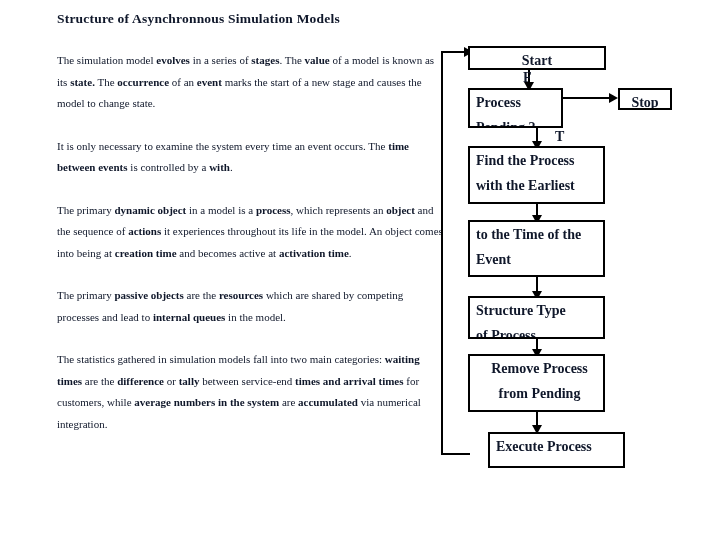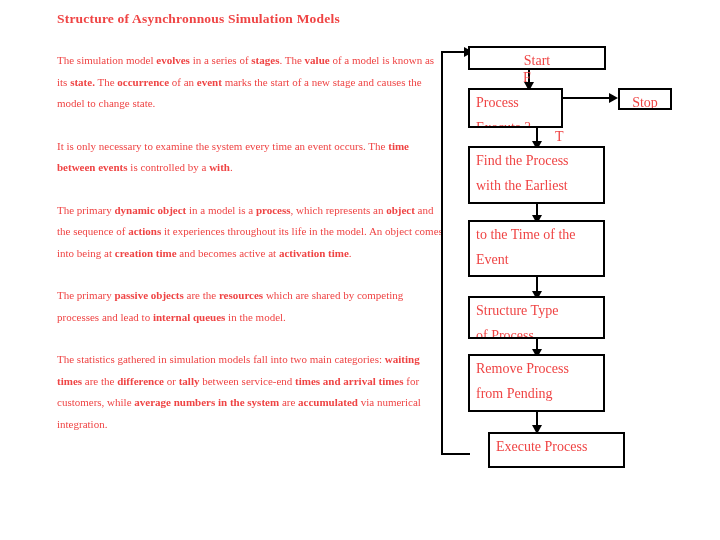--- a/index.html
+++ b/index.html
@@ -7,21 +7,21 @@
     padding: 0;
     background: #ffffff;
   }
   #page {
     position: relative;
     width: 720px;
     height: 540px;
     background: #ffffff;
     overflow: hidden;
     font-family: "Liberation Serif", "DejaVu Serif", serif;
-    color: #ef4444;
+    color: #0f172a;
   }
 
   
   #title {
     position: absolute;
     left: 57px;
     top: 11px;
     font-size: 13.5px;
     font-weight: bold;
     letter-spacing: 0.2px;
@@ -43,20 +43,21 @@
   .para:last-child { margin-bottom: 0; }
   .para b { font-weight: bold; }
 
   
   #flowchart {
     position: absolute;
     left: 0;
     top: 0;
     width: 659px;
     height: 540px;
+    font-weight: bold;
   }
   .fbox {
     position: absolute;
     border: 2px solid #000000;
     background: #ffffff;
     box-sizing: border-box;
     font-size: 14px;
     line-height: 25px;
     overflow: hidden;
   }
@@ -118,21 +119,21 @@
     <div class="fbox center" style="left:468px; top:46px; width:138px; height:24px;">
       <span class="ftext">Start</span>
     </div>
 
     <div class="conn" style="left:528px; top:70px; width:2px; height:15px;"></div>
     <div class="arrowhead arrow-down" style="left:524px; top:82px;"></div>
     <div class="flabel" style="left:523px; top:71px;">F</div>
 
     <div class="fbox" style="left:468px; top:88px; width:95px; height:40px;">
       <span class="ftext">Process</span>
-      <span class="ftext">Execute ?</span>
+      <span class="ftext">Pending ?</span>
     </div>
 
     <div class="conn" style="left:563px; top:97px; width:50px; height:2px;"></div>
     <div class="arrowhead arrow-right" style="left:609px; top:93px;"></div>
 
     <div class="fbox center" style="left:618px; top:88px; width:54px; height:22px;">
       <span class="ftext">Stop</span>
     </div>
 
     <div class="conn" style="left:536px; top:128px; width:2px; height:16px;"></div>
@@ -157,21 +158,21 @@
     <div class="arrowhead arrow-down" style="left:532px; top:291px;"></div>
 
     <div class="fbox" style="left:468px; top:296px; width:137px; height:43px;">
       <span class="ftext">Structure Type</span>
       <span class="ftext">of  Process</span>
     </div>
 
     <div class="conn" style="left:536px; top:339px; width:2px; height:13px;"></div>
     <div class="arrowhead arrow-down" style="left:532px; top:349px;"></div>
 
-    <div class="fbox" style="left:468px; top:354px; width:137px; height:58px;">
+    <div class="fbox" style="left:468px; top:354px; width:137px; height:58px;text-align:center;">
       <span class="ftext">Remove Process</span>
       <span class="ftext">from Pending</span>
       <span class="ftext">List</span>
     </div>
 
     <div class="conn" style="left:536px; top:412px; width:2px; height:16px;"></div>
     <div class="arrowhead arrow-down" style="left:532px; top:425px;"></div>
 
     <div class="fbox" style="left:488px; top:432px; width:137px; height:36px;">
       <span class="ftext">Execute Process</span>

